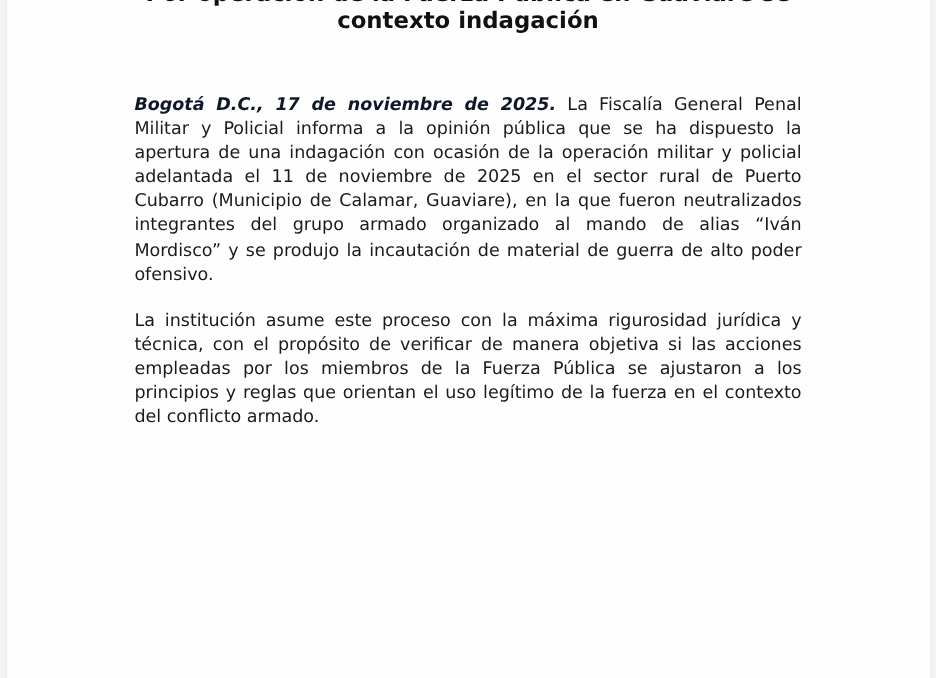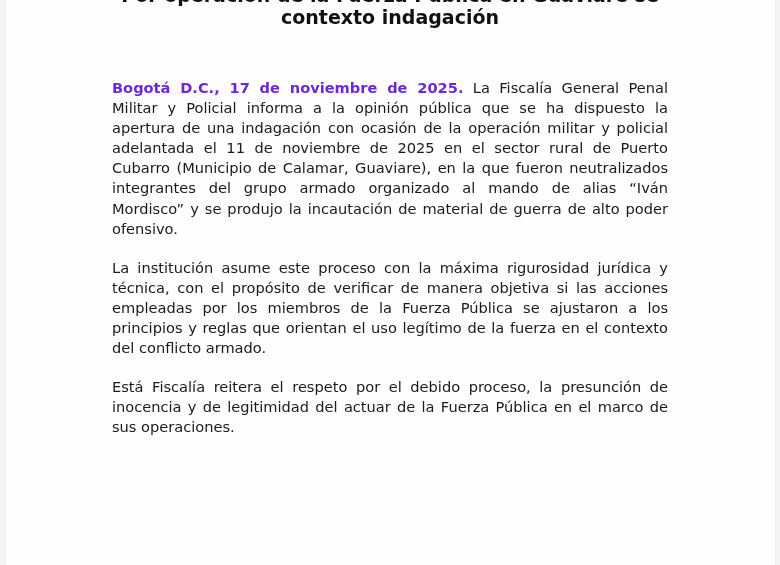--- a/index.html
+++ b/index.html
@@ -43,28 +43,28 @@
       font-size: 14.6px;
       line-height: 20.1px;
       color: #1a1a1a;
       text-align: justify;
     }
     .body p {
       margin: 0 0 19px 0;
     }
     .body b {
       font-weight: bold;
-      color: #6d28d9;
+      color: #0f172a;
+      font-style: italic;
     }
   </style>
 </head>
 <body>
 
 <div class="page"></div>
 
 <h1 class="title line1">Por operación de la Fuerza Pública en Guaviare se</h1>
 <h1 class="title line2">contexto indagación</h1>
 
 <div class="body">
   <p><b>Bogotá D.C., 17 de noviembre de 2025.</b><span> La Fiscalía General Penal Militar y Policial informa a la opinión pública que se ha dispuesto la apertura de una indagación con ocasión de la operación militar y policial adelantada el 11 de noviembre de 2025 en el sector rural de Puerto Cubarro (Municipio de Calamar, Guaviare), en la que fueron neutralizados integrantes del grupo armado organizado al mando de alias “Iván Mordisco” y se produjo la incautación de material de guerra de alto poder ofensivo.</span></p>
   <p>La institución asume este proceso con la máxima rigurosidad jurídica y técnica, con el propósito de verificar de manera objetiva si las acciones empleadas por los miembros de la Fuerza Pública se ajustaron a los principios y reglas que orientan el uso legítimo de la fuerza en el contexto del conflicto armado.</p>
-  <p>Está Fiscalía reitera el respeto por el debido proceso, la presunción de inocencia y de legitimidad del actuar de la Fuerza Pública en el marco de sus operaciones.</p>
 </div>
 
 </body></html>

